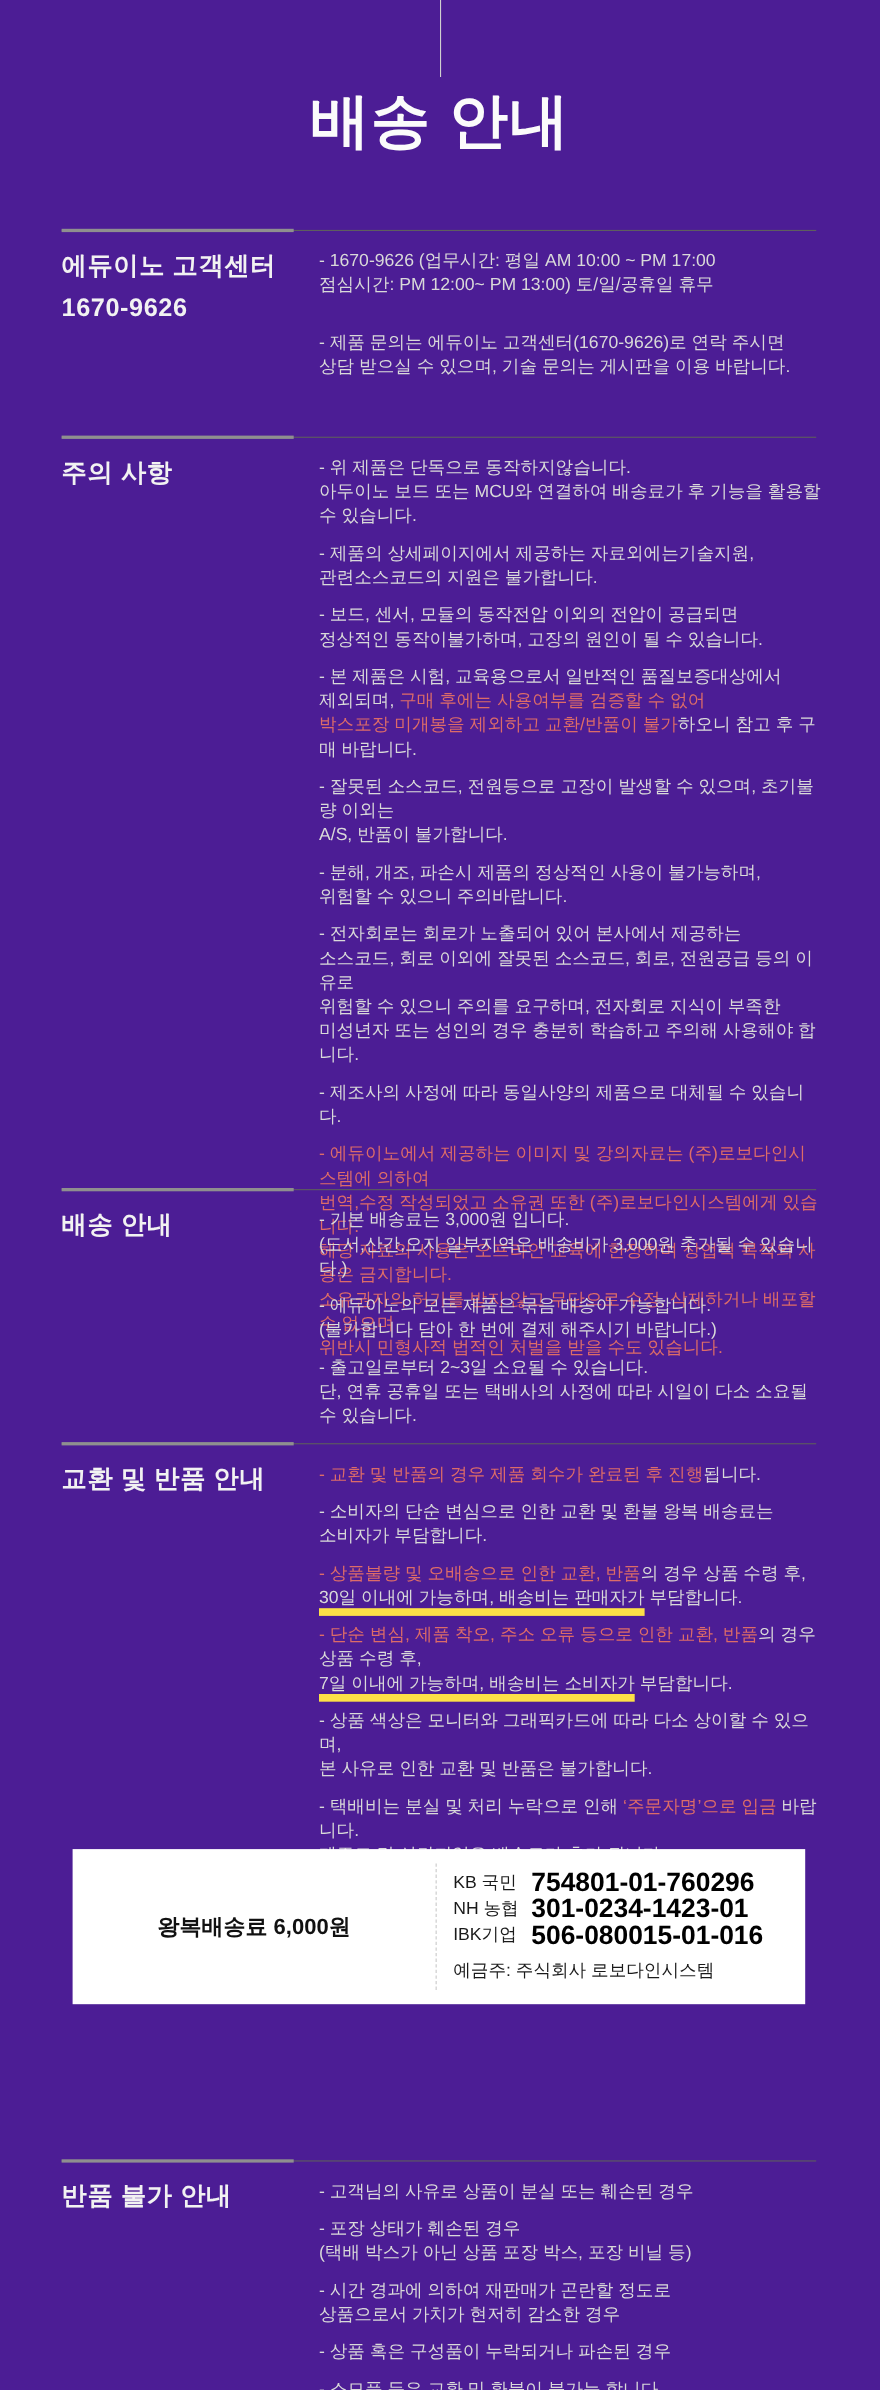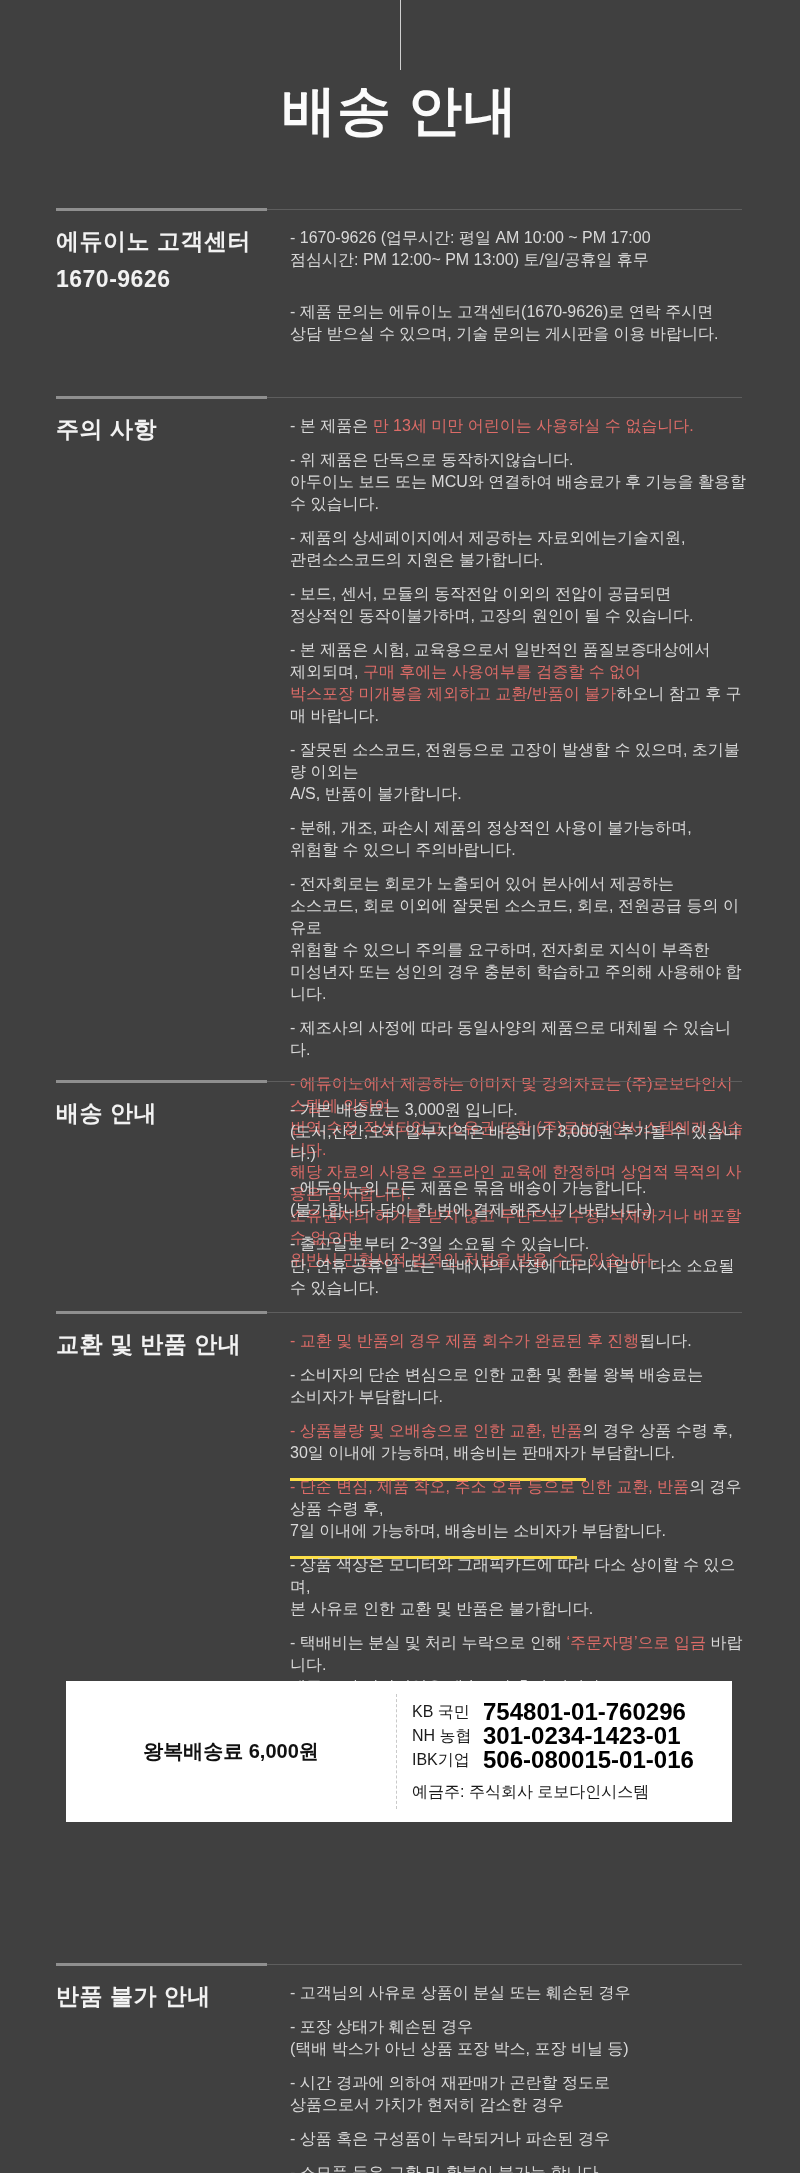--- a/index.html
+++ b/index.html
@@ -1,18 +1,18 @@
 <!DOCTYPE html>
 <html lang="ko"><head>
 <meta charset="utf-8">
 <style>
   html,body{margin:0;padding:0;}
   body{background:#1c1c1c;}
   .page{
-    position:relative;width:800px;height:2173px;background:#404040;overflow:hidden;
+    position:relative;width:800px;height:2173px;background:#4c1d95;overflow:hidden;
     font-family:"Liberation Sans","DejaVu Sans",sans-serif;
   }
   .vline{position:absolute;left:400px;top:0;width:1px;height:70px;background:#d0d0d0;}
   .page-title{
     position:absolute;top:79px;left:0;width:800px;margin:0;text-align:center;
     font-size:54px;line-height:62px;font-weight:700;color:#fbfbfb;letter-spacing:1px;
   }
   .section{position:absolute;left:56px;width:692px;}
   #s1{top:208px}
   #s2{top:396px}
@@ -24,21 +24,21 @@
   .divider .thick{position:absolute;left:0;top:0;width:211px;height:3px;background:#8f8f8f;}
   .row{display:flex;align-items:flex-start;padding-top:16px;}
   .label{
     width:234px;flex:none;font-size:23px;font-weight:700;color:#f2f2f2;
     line-height:38px;letter-spacing:0.5px;margin-top:-5px;
   }
   .content{flex:1;font-size:16px;line-height:22px;color:#d9d9d9;}
   .content p{margin:0 0 12px 0;}
   #s1 .content p{margin-bottom:30px;}
   .content .red{color:#dd6c68;}
-  .content .u{border-bottom:3px solid #fde047;padding-bottom:17px;}
+  .content .u{border-bottom:7px solid #fde047;padding-bottom:1px;}
   .bank-box{
     position:absolute;left:66px;top:1681px;width:666px;height:141px;background:#ffffff;
     display:flex;color:#151515;
   }
   .fee{
     width:330px;flex:none;display:flex;align-items:center;justify-content:center;
     font-size:20px;font-weight:700;color:#111111;
   }
   .dash-divider{width:0;border-left:1px dashed #c9c9c9;margin:13px 0;}
   .accounts{
@@ -79,21 +79,20 @@
   <section class="section" id="s2">
     <div class="divider">
         <i class="thin"></i>
         <i class="thick"></i>
       </div>
     <div class="row">
       <div class="label">
         <div>주의 사항</div>
       </div>
       <div class="content">
-          <p><span>- 본 제품은 </span><span class="red">만 13세 미만 어린이는 사용하실 수 없습니다.</span></p>
           <p><span>- 위 제품은 단독으로 동작하지않습니다.</span><br><span>아두이노 보드 또는 MCU와 연결하여 배송료가 후 기능을 활용할 수 있습니다.</span></p>
           <p><span>- 제품의 상세페이지에서 제공하는 자료외에는기술지원,</span><br><span>관련소스코드의 지원은 불가합니다.</span></p>
           <p><span>- 보드, 센서, 모듈의 동작전압 이외의 전압이 공급되면</span><br><span>정상적인 동작이불가하며, 고장의 원인이 될 수 있습니다.</span></p>
           <p><span>- 본 제품은 시험, 교육용으로서 일반적인 품질보증대상에서</span><br><span>제외되며, </span><span class="red">구매 후에는 사용여부를 검증할 수 없어</span><br><span class="red">박스포장 미개봉을 제외하고 교환/반품이 불가</span><span>하오니 참고 후 구매 바랍니다.</span></p>
           <p><span>- 잘못된 소스코드, 전원등으로 고장이 발생할 수 있으며, 초기불량 이외는</span><br><span>A/S, 반품이 불가합니다.</span></p>
           <p><span>- 분해, 개조, 파손시 제품의 정상적인 사용이 불가능하며,</span><br><span>위험할 수 있으니 주의바랍니다.</span></p>
           <p><span>- 전자회로는 회로가 노출되어 있어 본사에서 제공하는</span><br><span>소스코드, 회로 이외에 잘못된 소스코드, 회로, 전원공급 등의 이유로</span><br><span>위험할 수 있으니 주의를 요구하며, 전자회로 지식이 부족한</span><br><span>미성년자 또는 성인의 경우 충분히 학습하고 주의해 사용해야 합니다.</span></p>
           <p><span>- 제조사의 사정에 따라 동일사양의 제품으로 대체될 수 있습니다.</span></p>
           <p><span class="red">- 에듀이노에서 제공하는 이미지 및 강의자료는 (주)로보다인시스템에 의하여</span><br><span class="red">번역,수정 작성되었고 소유권 또한 (주)로보다인시스템에게 있습니다.</span><br><span class="red">해당 자료의 사용은 오프라인 교육에 한정하며 상업적 목적의 사용은 금지합니다.</span><br><span class="red">소유권자의 허가를 받지 않고 무단으로 수정, 삭제하거나 배포할 수 없으며</span><br><span class="red">위반시 민형사적 법적인 처벌을 받을 수도 있습니다.</span></p>
         </div>

